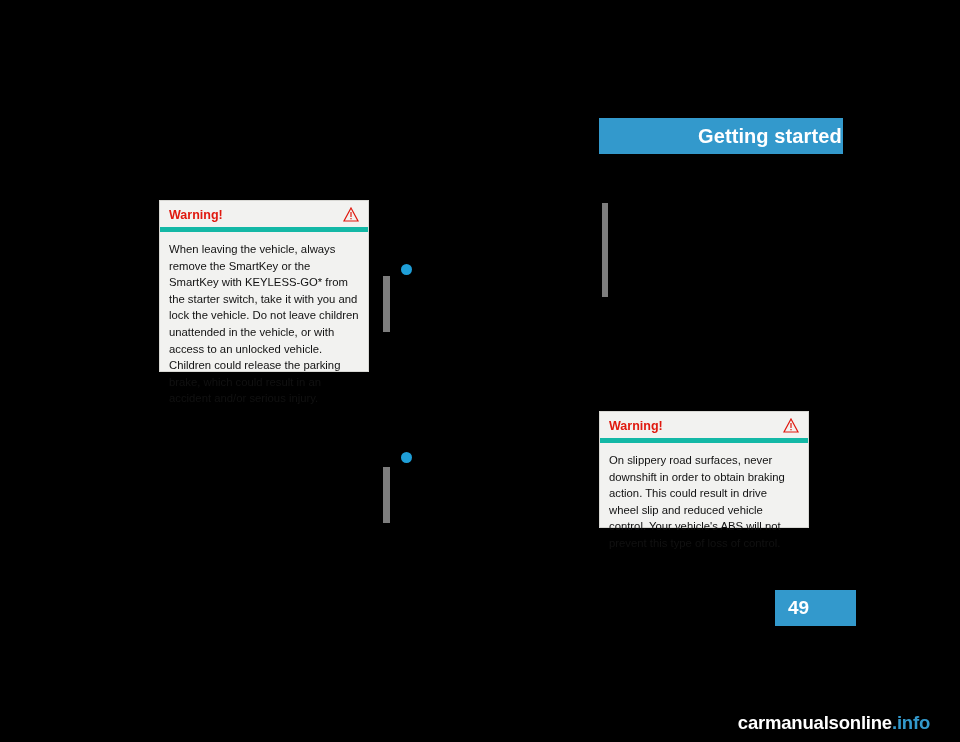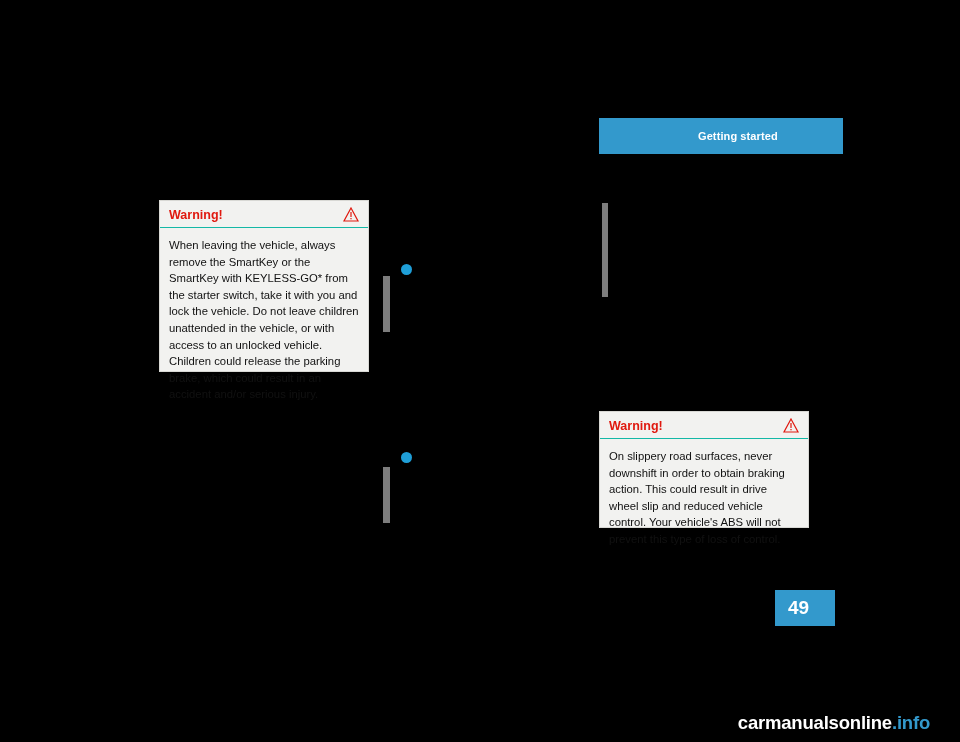--- a/index.html
+++ b/index.html
@@ -21,32 +21,32 @@
     left: 599px;
     top: 118px;
     width: 244px;
     height: 36px;
     background: #3399cc;
     display: flex;
     align-items: center;
   }
   .header-tab .header-title {
     color: #ffffff;
-    font-size: 11px;
+    font-size: 20px;
     font-weight: bold;
     margin-left: 99px;
     letter-spacing: 0.1px;
   }
 
   
   .page-tab {
     position: absolute;
     left: 775px;
     top: 590px;
-    width: 60px;
+    width: 81px;
     height: 36px;
     background: #3399cc;
     display: flex;
     align-items: center;
   }
   .page-tab .page-number {
     color: #ffffff;
     font-size: 19px;
     font-weight: bold;
     margin-left: 13px;
@@ -56,21 +56,21 @@
   .warning-box {
     position: absolute;
     background: #f2f2f0;
     border: 1px solid #d8d8d4;
     box-sizing: border-box;
   }
   .warning-head {
     display: flex;
     align-items: center;
     justify-content: space-between;
-    border-bottom: 1px solid #14b8a6;
+    border-bottom: 5px solid #14b8a6;
     padding: 6px 9px 5px 9px;
   }
   .warning-title {
     color: #e0190f;
     font-weight: bold;
     font-size: 12.5px;
   }
   .warning-icon {
     width: 16px;
     height: 15px;

